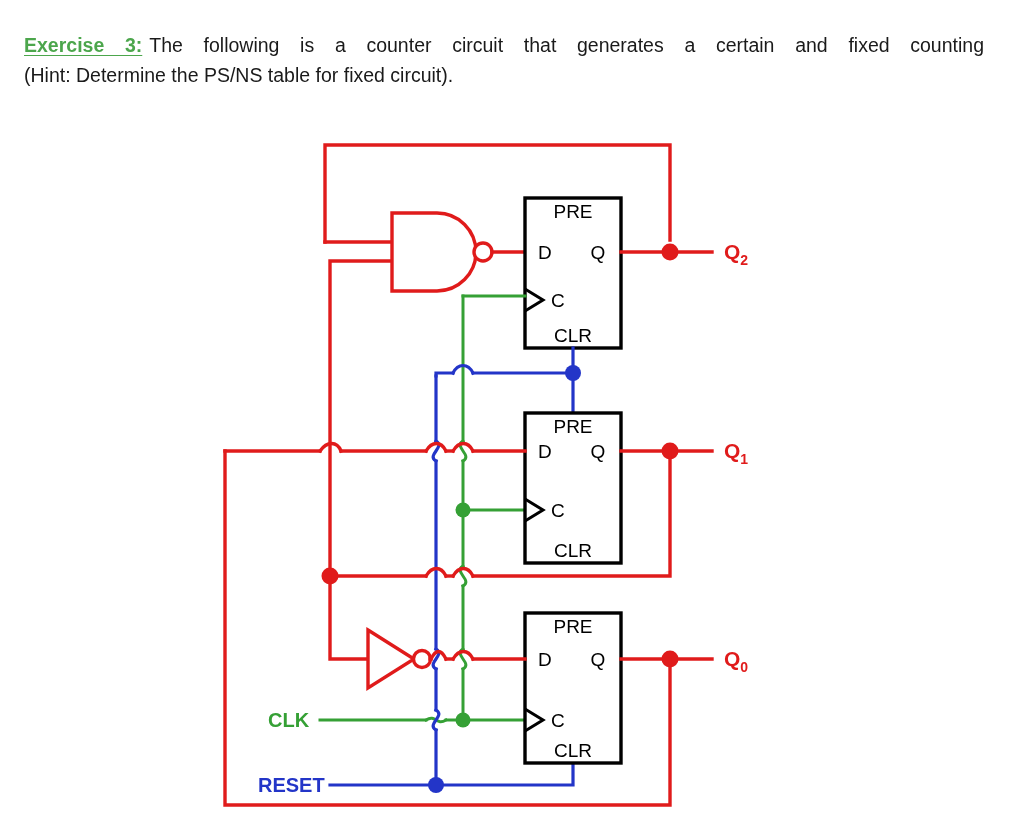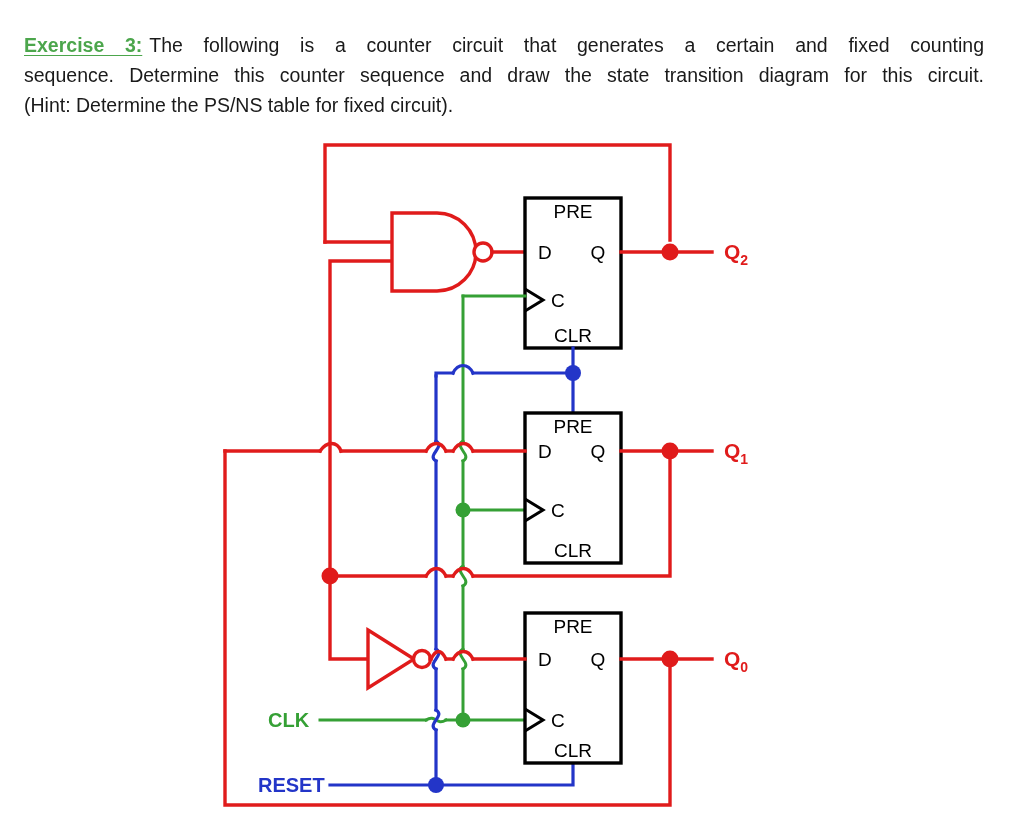--- a/index.html
+++ b/index.html
@@ -84,21 +84,20 @@
     fill: #000000;
   }
 </style>
 </head>
 <body>
 
 <div id="question-block">
   <span class="q-line q-line-1">
     <span class="exercise-label">Exercise 3:</span><span>The following is a counter circuit that generates a certain and fixed counting</span>
   </span>
-  <span class="q-line q-line-2">sequence. Determine this counter sequence and draw the state transition diagram for this circuit.</span>
   <span class="q-line">(Hint: Determine the PS/NS table for fixed circuit).</span>
 </div>
 
 <div id="circuit-canvas">
 <svg id="circuit-svg" viewBox="0 0 1024 714" xmlns="http://www.w3.org/2000/svg">
 
   <defs>
     <style>
       .w-red   { stroke:#e01b1b; stroke-width:3.4; fill:none; stroke-linecap:square; }
       .w-green { stroke:#35a035; stroke-width:3.0; fill:none; stroke-linecap:square; }

